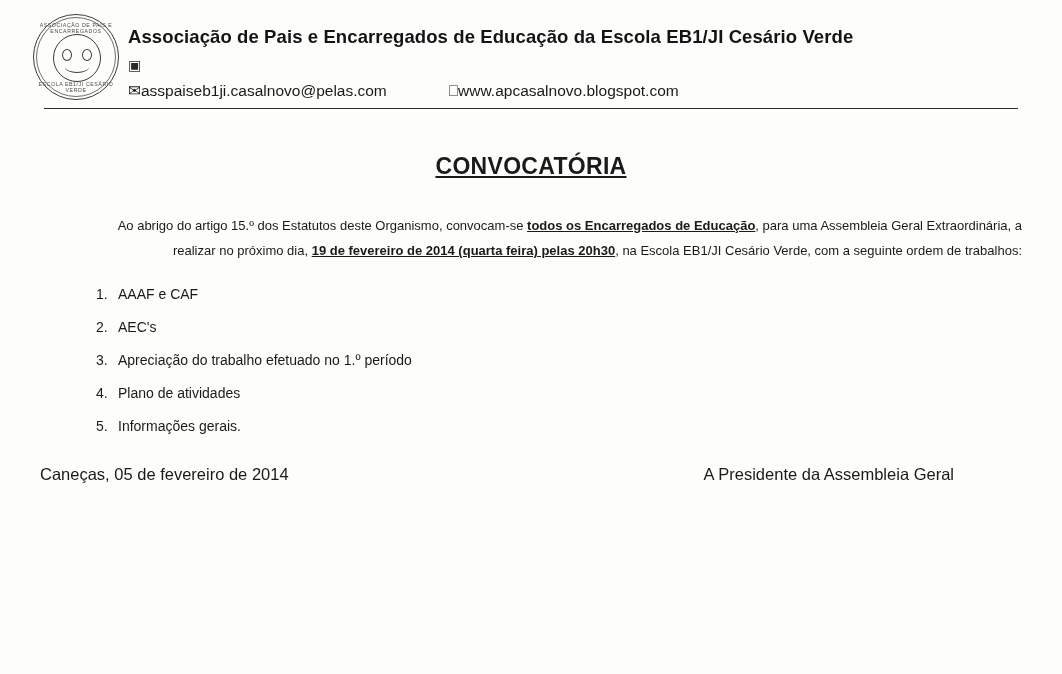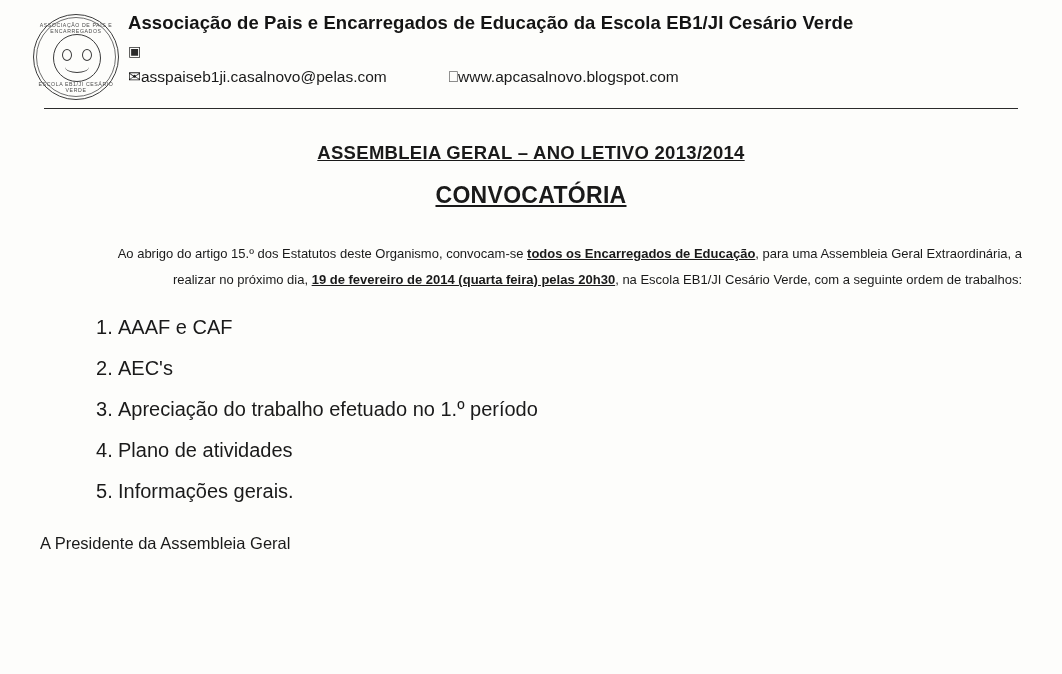--- a/index.html
+++ b/index.html
@@ -22,21 +22,21 @@
     background: #fdfdfb;
   }
 
   
   .letterhead {
     position: relative;
     padding: 10px 24px 8px 24px;
   }
   .lh-inner {
     display: flex;
-    align-items: flex-start;
+    align-items: flex-end;
   }
   .logo-wrap {
     width: 104px;
     flex: 0 0 104px;
     display: flex;
     justify-content: center;
     padding-top: 4px;
   }
   .logo {
     width: 84px;
@@ -182,21 +182,21 @@
   }
 
   ol.agenda {
     margin: 22px 0 0 0;
     padding-left: 78px;
     list-style: none;
     counter-reset: ag;
   }
   ol.agenda li {
     counter-increment: ag;
-    font-size: 20px;
+    font-size: 14px;
     line-height: 1.35;
     margin-bottom: 14px;
     position: relative;
   }
   ol.agenda li::before {
     content: counter(ag) ". ";
     position: absolute;
     left: -22px;
   }
 
@@ -248,34 +248,34 @@
             <span class="ic">⎕</span>
             <span>www.apcasalnovo.blogspot.com</span>
           </span>
         </div>
       </div>
     </div>
     <hr class="hr-rule">
   </div>
 
   <div class="doc-body">
-    <div class="title-main">ASSEMBLEIA GERAL – ANO LETIVO 2013/2014</div>
     <div class="title-sub">CONVOCATÓRIA</div>
 
     <div class="para">
       <span>Ao abrigo do artigo 15.º dos Estatutos deste Organismo, convocam-se </span><span class="u-bold">todos os Encarregados de Educação</span><span>, para uma Assembleia Geral Extraordinária, a realizar no próximo dia, </span><span class="u-bold">19 de fevereiro de 2014 (quarta feira) pelas 20h30</span><span>, na Escola EB1/JI Cesário Verde, com a seguinte ordem de trabalhos:</span>
     </div>
 
     <ol class="agenda">
       <li>AAAF e CAF</li>
       <li>AEC's</li>
       <li>Apreciação do trabalho efetuado no 1.º período</li>
       <li>Plano de atividades</li>
       <li>Informações gerais.</li>
     </ol>
 
 
     <div class="signoff">
+      <div class="left">Caneças, 05 de fevereiro de 2014</div>
       <div class="right">A Presidente da Assembleia Geral</div>
     </div>
   </div>
 
 </div>
 
 </body></html>

